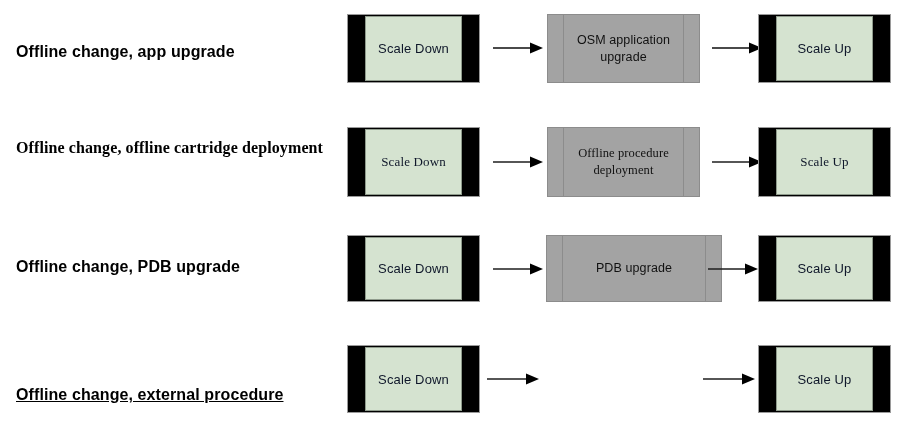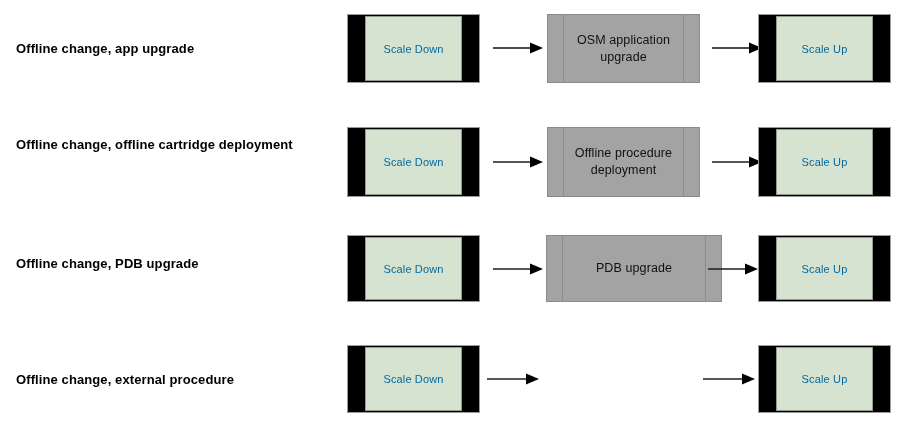--- a/index.html
+++ b/index.html
@@ -25,21 +25,21 @@
     position: absolute;
     left: 0;
     width: 910px;
   }
 
   
   .row-label {
     position: absolute;
     left: 16px;
     width: 310px;
-    font-size: 13px;
+    font-size: 16px;
     font-weight: bold;
     color: #000000;
     line-height: 1.45;
     letter-spacing: 0.1px;
   }
 
   
   .scale-node {
     position: absolute;
     background: #000000;
@@ -53,22 +53,22 @@
     left: 17px;
     right: 17px;
     background: #d5e3d0;
     border: 1px solid #8f9b8c;
     box-sizing: border-box;
     display: flex;
     align-items: center;
     justify-content: center;
   }
   .scale-node .inner span {
-    font-size: 11px;
-    color: #0369a1;
+    font-size: 13px;
+    color: #0f172a;
     white-space: nowrap;
     letter-spacing: 0.15px;
   }
 
   
   .subprocess-node {
     position: absolute;
     background: #a3a3a3;
     border: 1px solid #8c8c8c;
     box-sizing: border-box;
@@ -159,21 +159,21 @@
       </svg>
     </div>
 
     <div class="scale-node" style="left:758px; top:14px; width:133px; height:69px;">
       <div class="inner">
         <span>Scale Up</span>
       </div>
     </div>
   </div>
 
-  <div class="row" style="top:110px;height:100px;">
+  <div class="row" style="top:110px;height:100px;font-family:Liberation Serif, serif;">
 
     <div class="row-label" style="top:26px;">Offline change, offline cartridge deployment</div>
 
     <div class="scale-node" style="left:347px; top:17px; width:133px; height:70px;">
       <div class="inner">
         <span>Scale Down</span>
       </div>
     </div>
 
     <div class="arrow" style="left:493px; top:45px; width:50px;">
@@ -235,21 +235,21 @@
 
     <div class="scale-node" style="left:758px; top:10px; width:133px; height:67px;">
       <div class="inner">
         <span>Scale Up</span>
       </div>
     </div>
   </div>
 
   <div class="row" style="top:335px;height:92px;">
 
-    <div class="row-label" style="top:36px;">Offline change, external procedure</div>
+    <div class="row-label" style="top:48px;text-decoration:underline;">Offline change, external procedure</div>
 
     <div class="scale-node" style="left:347px; top:10px; width:133px; height:68px;">
       <div class="inner">
         <span>Scale Down</span>
       </div>
     </div>
 
     <div class="arrow" style="left:487px; top:37px; width:52px;">
       <svg width="52" height="14" viewBox="0 0 52 14">
         <line x1="0" y1="7" x2="40" y2="7" stroke="#1e1e1e" stroke-width="1.6"></line>

